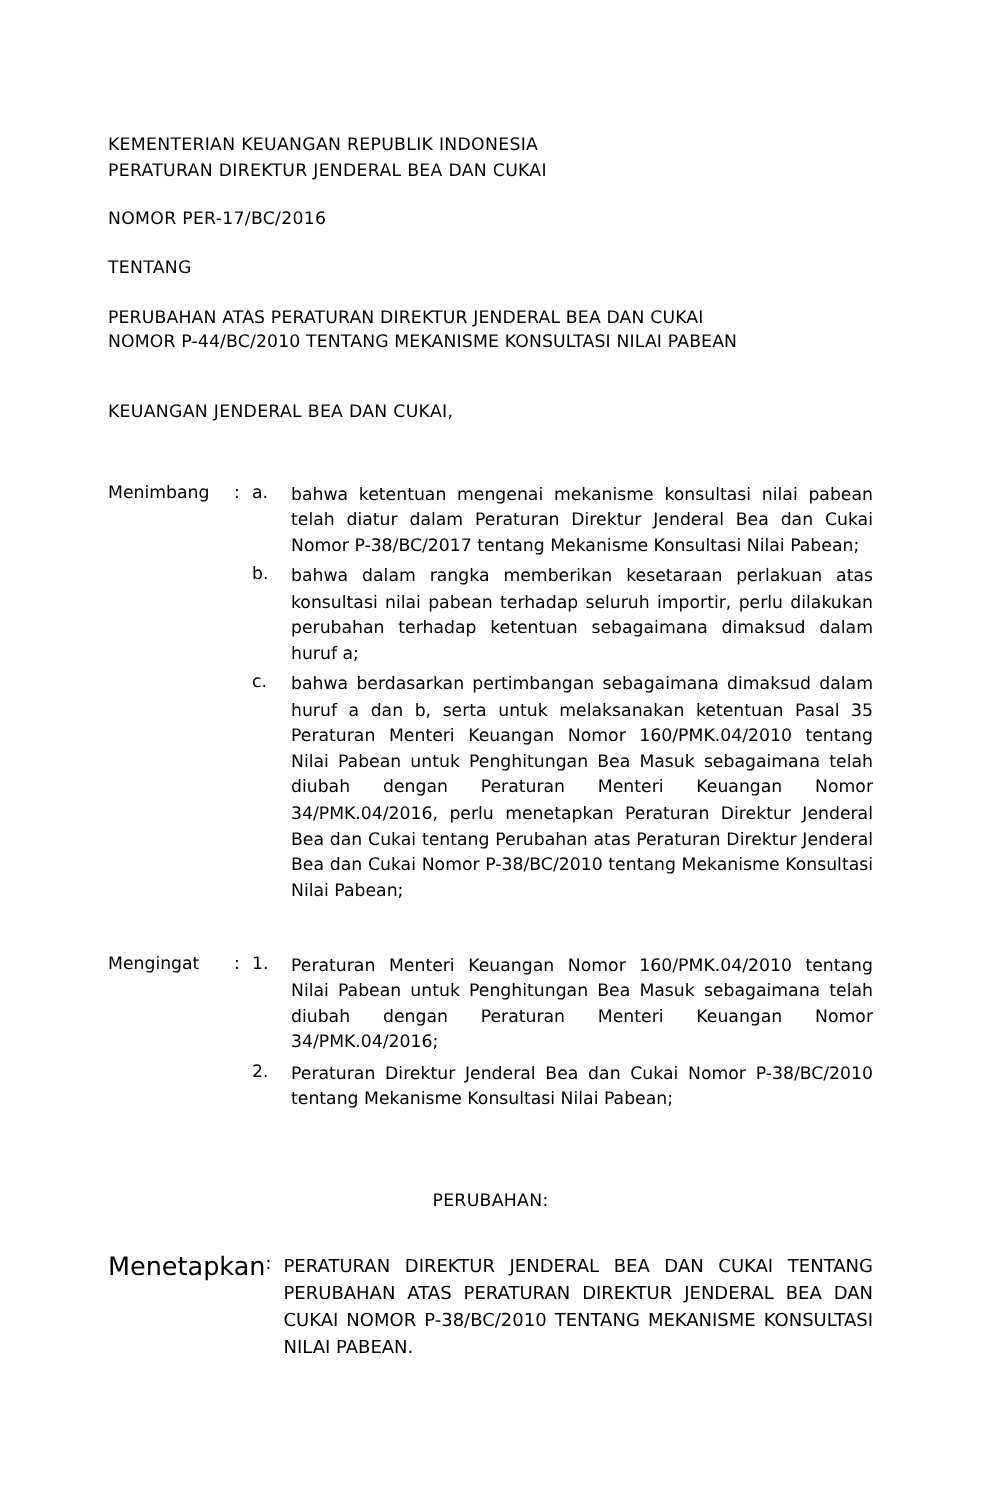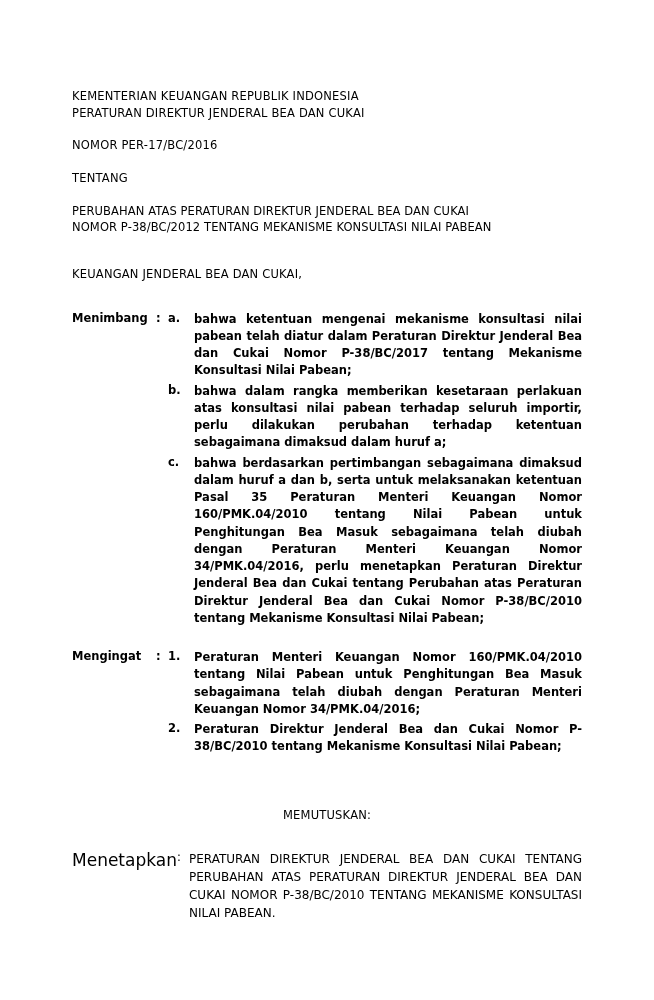--- a/index.html
+++ b/index.html
@@ -36,22 +36,21 @@
   .title-line {
     font-size: 11.5px;
     letter-spacing: 0.1px;
   }
 
   
   .clause {
     display: table;
     width: 100%;
     border-collapse: collapse;
-    margin-top: 6px;
-    font-weight: bold;
+    margin-top: 16px;
   }
   .clause-row { display: table-row; }
   .c-label {
     display: table-cell;
     width: 84px;
     vertical-align: top;
     font-size: 11.5px;
     padding-bottom: 2px;
     white-space: nowrap;
   }
@@ -117,21 +116,21 @@
 
   <div class="header-block">
     <div class="hdr-line">KEMENTERIAN KEUANGAN REPUBLIK INDONESIA</div>
     <div class="hdr-line">PERATURAN DIREKTUR JENDERAL BEA DAN CUKAI</div>
     <div class="gap-md"></div>
     <div class="hdr-line">NOMOR PER-17/BC/2016</div>
     <div class="gap-md"></div>
     <div class="hdr-line">TENTANG</div>
     <div class="gap-md"></div>
     <div class="title-line">PERUBAHAN ATAS PERATURAN DIREKTUR JENDERAL BEA DAN CUKAI</div>
-    <div class="title-line">NOMOR P-38/BC/2012 TENTANG MEKANISME KONSULTASI NILAI PABEAN</div>
+    <div class="title-line">NOMOR P-44/BC/2010 TENTANG MEKANISME KONSULTASI NILAI PABEAN</div>
     <div class="gap-xl"></div>
     <div class="hdr-line">KEUANGAN JENDERAL BEA DAN CUKAI,</div>
   </div>
 
   <div class="gap-lg"></div>
 
   <div class="clause">
     <div class="clause-row">
       <div class="c-label">Menimbang</div>
       <div class="c-colon">:</div>
@@ -164,21 +163,21 @@
     <div class="clause-row">
       <div class="c-label"></div>
       <div class="c-colon"></div>
       <div class="c-mark">2.</div>
       <div class="c-text last">Peraturan Direktur Jenderal Bea dan Cukai Nomor P-38/BC/2010 tentang Mekanisme Konsultasi Nilai Pabean;</div>
     </div>
   </div>
 
   <div style="height:52px"></div>
 
-  <div class="decide">MEMUTUSKAN:</div>
+  <div class="decide">PERUBAHAN:</div>
 
   <div style="height:28px"></div>
 
   <div class="setter">
     <div class="setter-row">
       <div class="s-label">Menetapkan</div>
       <div class="s-colon">:</div>
       <div class="s-text">PERATURAN DIREKTUR JENDERAL BEA DAN CUKAI TENTANG PERUBAHAN ATAS PERATURAN DIREKTUR JENDERAL BEA DAN CUKAI NOMOR P-38/BC/2010 TENTANG MEKANISME KONSULTASI NILAI PABEAN.</div>
     </div>
   </div>

